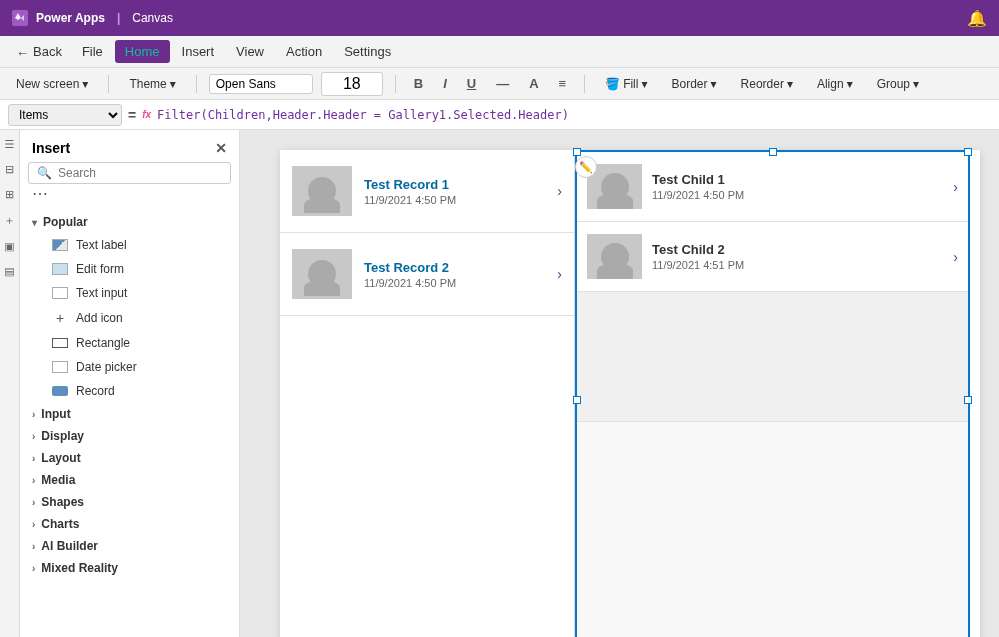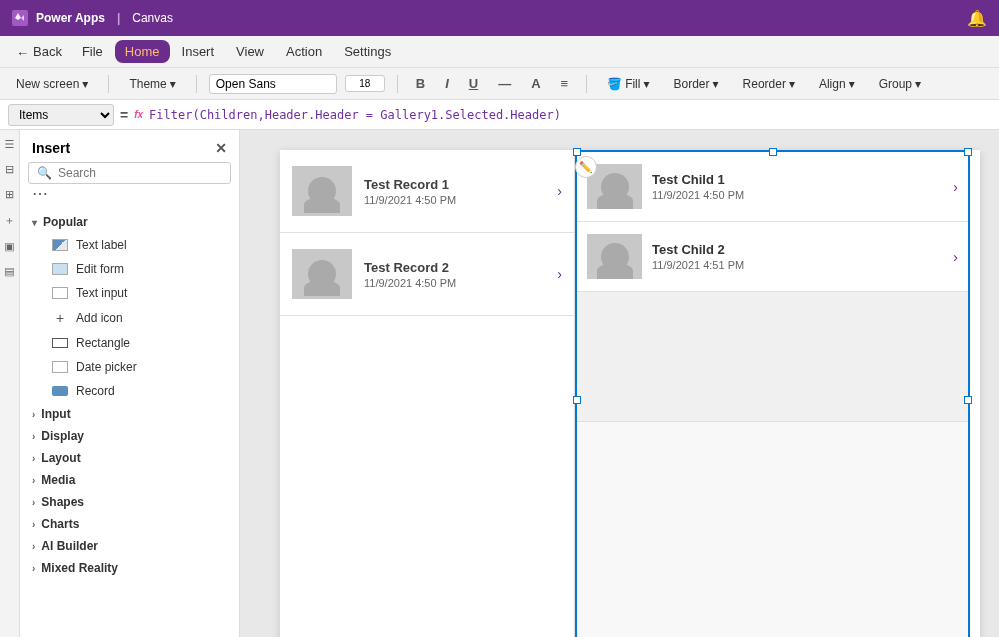--- a/index.html
+++ b/index.html
@@ -39,21 +39,21 @@
       border-bottom: 1px solid #ddd;
       gap: 2px;
     }
     .menu-item {
       padding: 4px 10px;
       border-radius: 3px;
       cursor: pointer;
       font-size: 13px;
       color: #333;
     }
-    .menu-item.active { background: #6b2d8b; color: #fdba74; border-radius: 8px; }
+    .menu-item.active { background: #6b2d8b; color: #14b8a6; }
     .menu-back {
       display: flex;
       align-items: center;
       gap: 4px;
       padding: 4px 8px;
       color: #333;
       cursor: pointer;
     }
 
     
@@ -75,28 +75,28 @@
       display: flex;
       align-items: center;
       gap: 3px;
     }
     .toolbar-separator { width: 1px; height: 18px; background: #ccc; margin: 0 4px; }
     .toolbar-input {
       border: 1px solid #ccc;
       border-radius: 3px;
       padding: 2px 6px;
       font-size: 12px;
-      width: 128px;
+      width: 104px;
     }
     .toolbar-num-input {
       border: 1px solid #ccc;
       border-radius: 3px;
       padding: 2px 4px;
-      font-size: 10px;
-      width: 40px;
+      font-size: 16px;
+      width: 62px;
       text-align: center;
     }
     .toolbar-icon-btn {
       padding: 3px 6px;
       border-radius: 3px;
       cursor: pointer;
       color: #555;
       font-size: 13px;
       font-weight: bold;
     }
@@ -109,21 +109,21 @@
       align-items: center;
       border-bottom: 1px solid #ddd;
       padding: 0 8px;
       gap: 6px;
     }
     .formula-select {
       border: 1px solid #ccc;
       border-radius: 3px;
       padding: 2px 6px;
       font-size: 12px;
-      width: 106px;
+      width: 114px;
     }
     .formula-equals { font-size: 14px; color: #555; font-weight: bold; }
     .formula-fx { font-size: 10px; color: #ec4899; font-style: italic; font-weight: bold; }
     .formula-text { font-size: 12px; color: #7030a0; font-family: monospace; }
 
     
     .main-layout {
       display: flex;
       height: calc(637px - 36px - 32px - 32px - 30px);
     }
@@ -269,21 +269,21 @@
       position: absolute;
       bottom: -8px;
       left: 50%;
       transform: translateX(-50%);
       width: 36px;
       height: 16px;
       background: #aaa;
       border-radius: 50% 50% 0 0;
     }
     .gallery-text { flex: 1; }
-    .gallery-title { font-size: 13px; font-weight: 600; color: #404040; }
+    .gallery-title { font-size: 13px; font-weight: 600; color: #0369a1; }
     .gallery-subtitle { font-size: 11px; color: #666; margin-top: 2px; }
     .gallery-arrow { color: #6b2d8b; font-size: 14px; }
 
     
     .gallery-right {
       position: absolute;
       top: 0;
       left: 295px;
       width: 395px;
       height: 100%;

